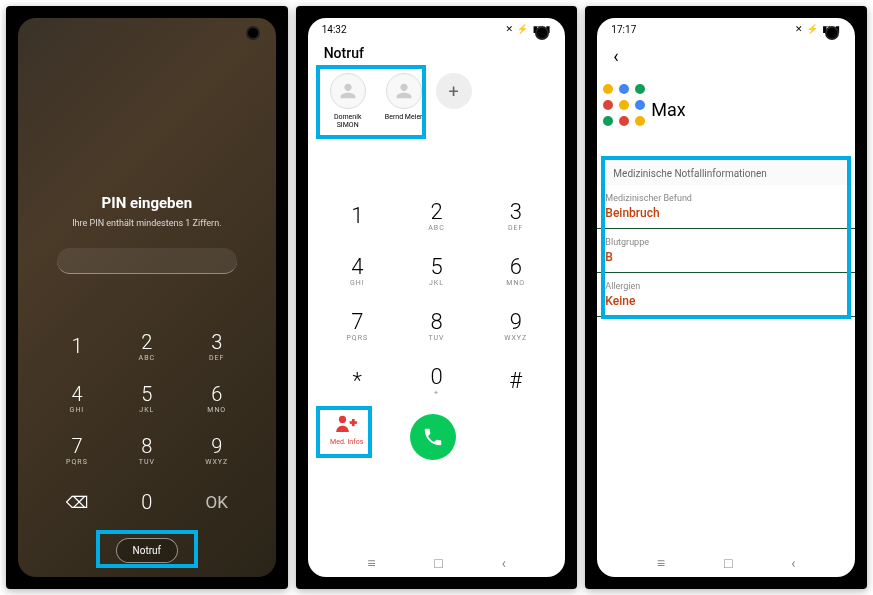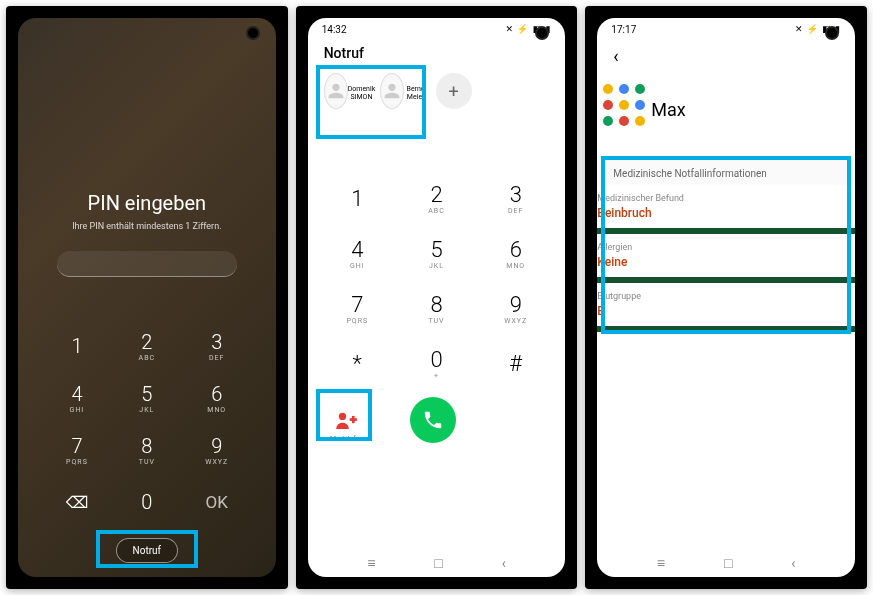--- a/index.html
+++ b/index.html
@@ -51,22 +51,22 @@
   }
   .lock-content {
     flex: 1;
     display: flex;
     flex-direction: column;
     justify-content: center;
     align-items: center;
     padding-top: 100px;
   }
   .pin-title {
-    font-size: 20px;
-    font-weight: 400;
+    font-size: 15px;
+    font-weight: 700;
     margin-bottom: 6px;
     margin-top: 40px;
   }
   .pin-subtitle {
     font-size: 9px;
     opacity: 0.8;
     margin-bottom: 20px;
   }
   .pin-input-line {
     width: 180px;
@@ -145,20 +145,21 @@
   }
   .contacts-row {
     display: flex;
     gap: 8px;
     padding: 6px 16px 10px;
     align-items: flex-start;
     position: relative;
   }
   .contact {
     display: flex;
+    flex-direction: column;
     align-items: center;
     width: 48px;
   }
   .contact-avatar {
     width: 36px;
     height: 36px;
     border-radius: 50%;
     border: 1px solid #ddd;
     display: flex;
     align-items: center;
@@ -204,21 +205,21 @@
     font-weight: 300;
     color: #000;
   }
   .dial-key .sub {
     font-size: 7px;
     letter-spacing: 1px;
     color: #888;
   }
   .dial-actions {
     display: flex;
-    align-items: flex-end;
+    align-items: flex-start;
     padding: 6px 16px 8px;
     gap: 16px;
     position: relative;
   }
   .med-info {
     display: flex;
     flex-direction: column;
     align-items: center;
     width: 46px;
   }
@@ -286,22 +287,22 @@
     padding: 0;
     position: relative;
   }
   .med-header {
     font-size: 10px;
     color: #666;
     padding: 10px 16px 6px;
     background: #fafafa;
   }
   .med-field {
-    padding: 8px 0;
-    border-bottom: 6px solid #14532d;
+    padding: 8px 8px;
+    border-bottom: 1px solid #14532d;
   }
   .med-label {
     font-size: 9px;
     color: #888;
     margin-bottom: 3px;
   }
   .med-value {
     font-size: 12px;
     color: #c2410c;
     font-weight: 500;
@@ -507,26 +508,26 @@
           <div>Max</div>
         </div>
       </div>
       <div class="med-section" style="position:relative;">
         <div class="med-header">Medizinische Notfallinformationen</div>
         <div class="med-field">
           <div class="med-label">Medizinischer Befund</div>
           <div class="med-value">Beinbruch</div>
         </div>
         <div class="med-field">
+          <div class="med-label">Blutgruppe</div>
+          <div class="med-value">B</div>
+        </div>
+        <div class="med-field">
           <div class="med-label">Allergien</div>
           <div class="med-value">Keine</div>
-        </div>
-        <div class="med-field">
-          <div class="med-label">Blutgruppe</div>
-          <div class="med-value">B</div>
         </div>
         <div class="highlight-box" style="top:-2px; left:4px; right:4px; bottom:-2px;"></div>
       </div>
       <div class="nav-bar" style="margin-top:auto;">
         <span>≡</span>
         <span>□</span>
         <span>‹</span>
       </div>
     </div>
   </div>

